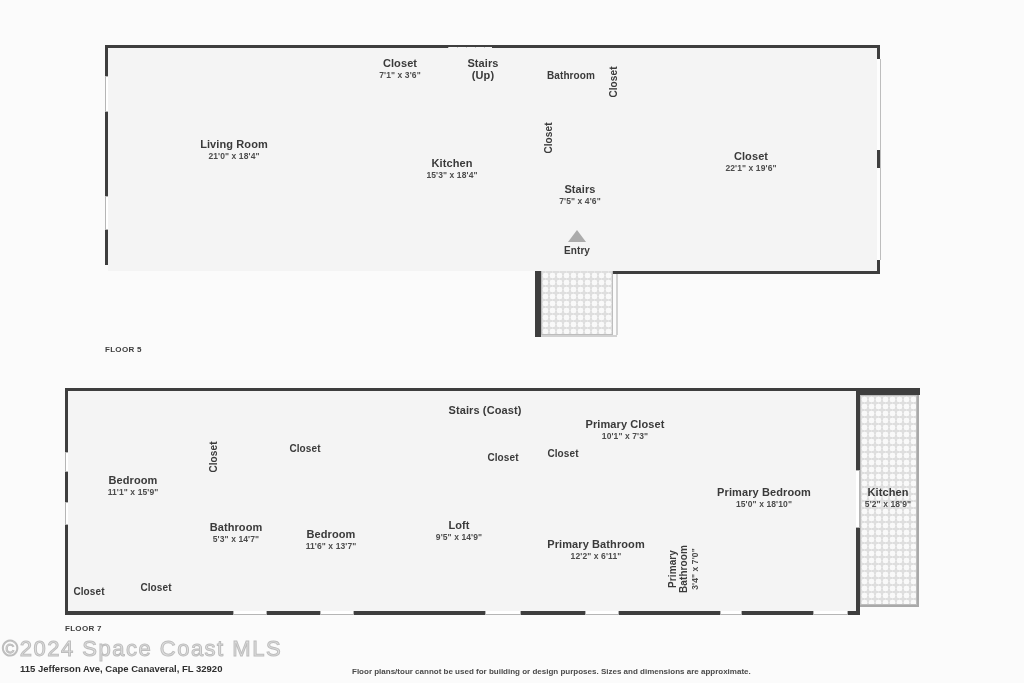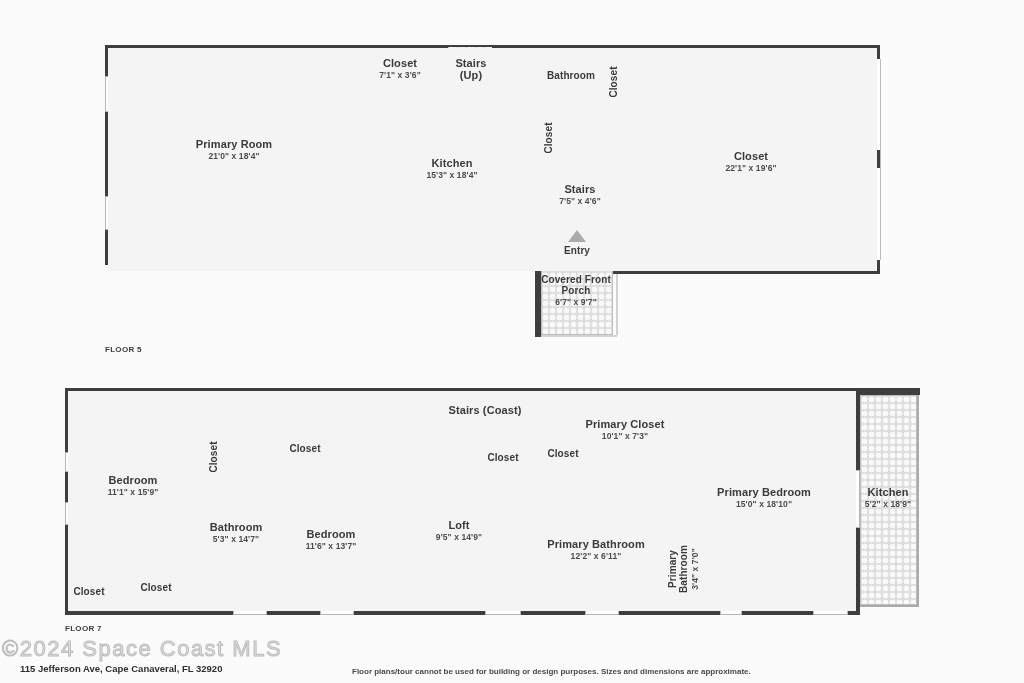--- a/index.html
+++ b/index.html
@@ -80,30 +80,30 @@
     <div class="wall" style="left: 0px; top: 213px; width: 25px; height: 7px;"></div>
     <div class="wall" style="left: 0px; top: 185px; width: 7px; height: 35px;"></div>
     <div class="wall" style="left: 0px; top: 67px; width: 7px; height: 84px;"></div>
     <div class="wall" style="left: 0px; top: 0px; width: 7px; height: 31px;"></div>
     <div class="wall" style="left: 0px; top: 0px; width: 775px; height: 7px;"></div>
     <div class="treads" style="left: 343px; top: 2px; width: 44px; height: 41px;"></div>
     <div class="tile" style="left: 436px; top: 184px; width: 72px; height: 106px;"></div>
     <div class="interior" style="left: 3px; top: 3px; width: 769px; height: 223px;"></div>
 
   <div class="room-label" style="left:129px;top:93px">
-    <div class="rn">Primary Room</div>
+    <div class="rn">Living Room</div>
     <div class="rd">21'0" x 18'4"</div>
   </div>
 
   <div class="room-label" style="left:295px;top:12px">
     <div class="rn">Closet</div>
     <div class="rd">7'1" x 3'6"</div>
   </div>
 
-  <div class="room-label wrap" style="left:366px;top:12px;width:46px">
+  <div class="room-label wrap" style="left:378px;top:12px;width:46px">
     <div class="rn">Stairs (Up)</div>
   </div>
 
   <div class="room-label" style="left:347px;top:112px">
     <div class="rn">Kitchen</div>
     <div class="rd">15'3" x 18'4"</div>
   </div>
 
   <div class="room-label small" style="left:466px;top:25px">
     <div class="rn">Bathroom</div>
@@ -126,24 +126,20 @@
     <div class="rn">Closet</div>
     <div class="rd">22'1" x 19'6"</div>
   </div>
 
   <div class="entry-arrow" style="left:463px;top:185px"></div>
 
   <div class="room-label small" style="left:472px;top:200px">
     <div class="rn">Entry</div>
   </div>
 
-  <div class="room-label wrap small" style="left:471px;top:229px;width:84px">
-    <div class="rn">Covered Front Porch</div>
-    <div class="rd">6'7" x 9'7"</div>
-  </div>
 </div>
 
 <div class="floor-label" style="left:105px;top:345px">FLOOR 5</div>
 
 <div id="floor2" class="plan" style="left:65px;top:388px;width:855px;height:230px;">
     <div class="edge" style="left: 793px; top: 217px; width: 61px; height: 2px;"></div>
     <div class="edge" style="left: 852px; top: 7px; width: 2px; height: 212px;"></div>
     <div class="door" style="left: 600px; top: 177px; width: 2px; height: 30px;"></div>
     <div class="door" style="left: 552px; top: 136px; width: 30px; height: 2px;"></div>
     <div class="door" style="left: 565px; top: 92px; width: 28px; height: 2px;"></div>

